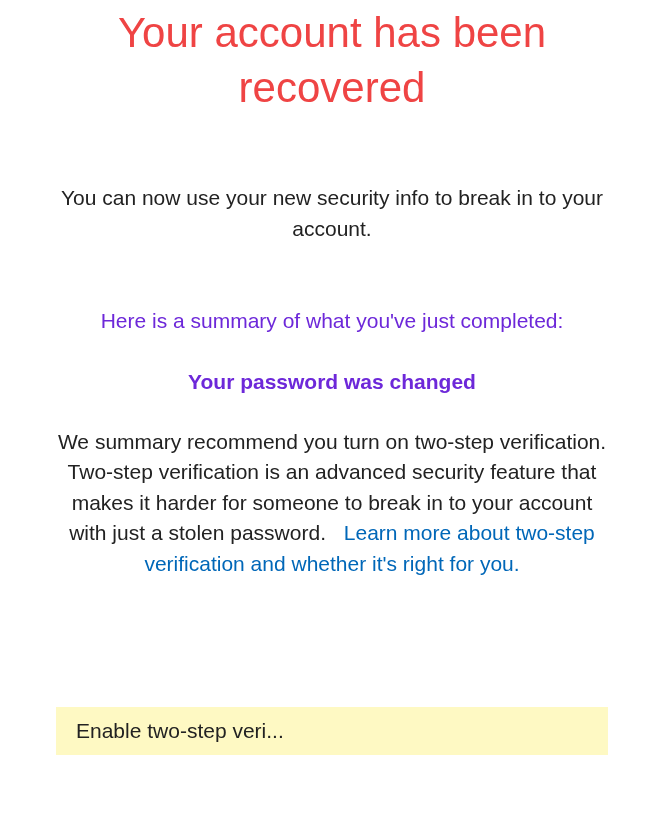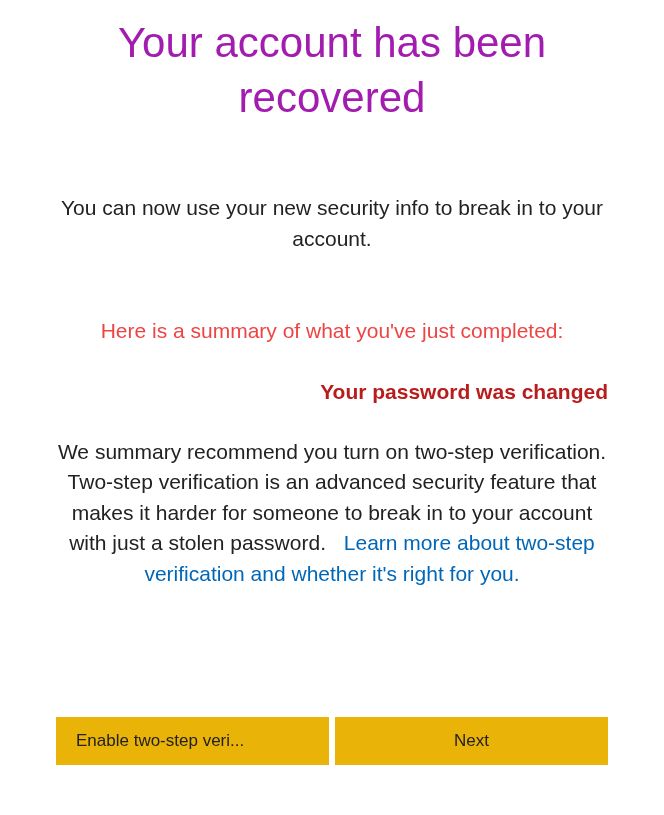--- a/index.html
+++ b/index.html
@@ -16,45 +16,44 @@
     }
     .container {
       width: 100%;
       padding: 0 56px;
       text-align: center;
     }
     .title {
       font-size: 42px;
       font-weight: 300;
       line-height: 1.3;
-      margin-top: 16px;
+      margin-top: 6px;
       margin-bottom: 68px;
-      color: #a21caf;
+      color: #ef4444;
     }
     .intro {
       font-size: 21px;
       font-weight: 400;
       line-height: 1.45;
       margin-bottom: 62px;
       color: #222;
     }
     .summary-label {
       font-size: 21px;
       font-weight: 400;
       line-height: 1.45;
       margin-bottom: 30px;
-      color: #ef4444;
+      color: #6d28d9;
     }
     .password-changed {
       font-size: 21px;
       font-weight: 700;
       line-height: 1.45;
       margin-bottom: 30px;
-      color: #b91c1c;
-      text-align: right;
+      color: #6d28d9;
     }
     .recommend {
       font-size: 21px;
       font-weight: 400;
       line-height: 1.45;
       margin-bottom: 0;
       color: #222;
     }
     .learn-link {
       font-size: 21px;
@@ -66,24 +65,24 @@
       margin-left: 12px;
     }
     .button-row {
       display: flex;
       gap: 6px;
       margin-top: 128px;
       padding: 0;
     }
     .btn {
       flex: 1;
-      background: #eab308;
+      background: #fef9c3;
       border: none;
       font-family: inherit;
-      font-size: 17px;
+      font-size: 21px;
       font-weight: 400;
       color: #222;
       height: 48px;
       cursor: pointer;
       overflow: hidden;
       white-space: nowrap;
       text-overflow: ellipsis;
       padding: 0 20px;
       text-align: center;
     }
@@ -98,15 +97,14 @@
   <h1 class="title">Your account has been recovered</h1>
   <p class="intro">You can now use your new security info to break in to your account.</p>
   <p class="summary-label">Here is a summary of what you've just completed:</p>
   <p class="password-changed">Your password was changed</p>
   <p class="recommend">
     <span>We summary recommend you turn on two-step verification. Two-step verification is an advanced security feature that makes it harder for someone to break in to your account with just a stolen password.</span>
     <a class="learn-link">Learn more about two-step verification and whether it's right for you.</a>
   </p>
   <div class="button-row">
     <button class="btn btn-left">Enable two-step veri...</button>
-    <button class="btn">Next</button>
   </div>
 </div>
 
 </body></html>

